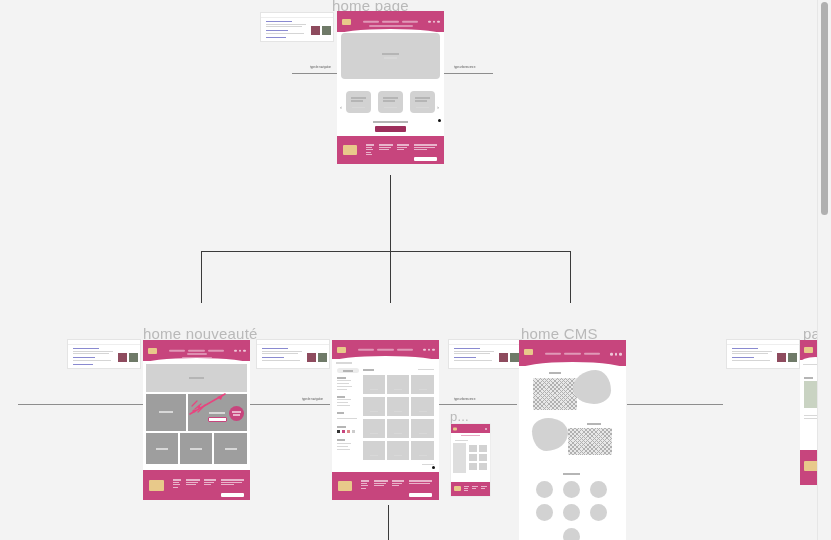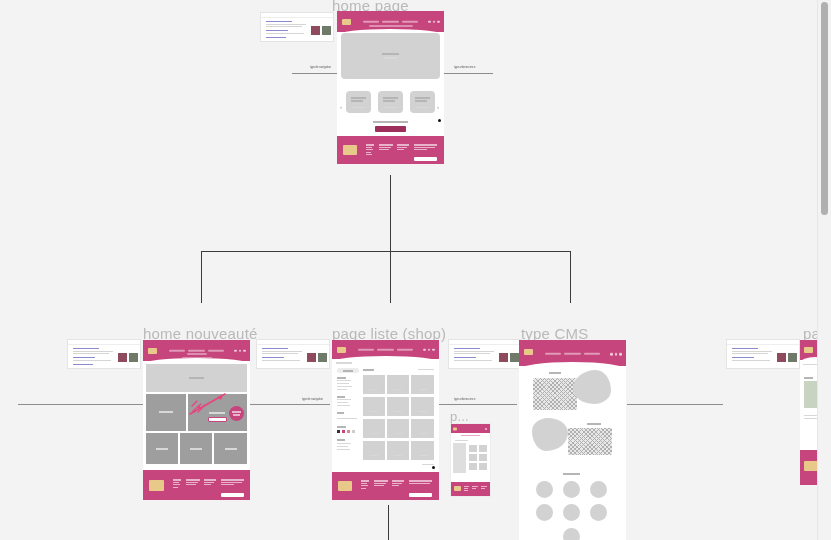--- a/index.html
+++ b/index.html
@@ -145,22 +145,21 @@
 
   <div class="conn v" style="left:390px; top:175px; height:77px;"></div>
   <div class="conn h" style="left:201px; top:251px; width:370px;"></div>
   <div class="conn v" style="left:201px; top:251px; height:52px;"></div>
   <div class="conn v" style="left:390px; top:251px; height:52px;"></div>
   <div class="conn v" style="left:570px; top:251px; height:52px;"></div>
   <div class="conn v" style="left:388px; top:505px; height:35px;"></div>
 
   <div class="page-title" style="left:332px; top:-3px;">home page</div>
   <div class="page-title" style="left:143px; top:325px;">home nouveauté</div>
-  <div class="page-title" style="left:332px; top:325px;">page liste (shop)</div>
-  <div class="page-title" style="left:521px; top:325px;">type CMS</div>
+  <div class="page-title" style="left:521px; top:325px;">home CMS</div>
   <div class="page-title" style="left:803px; top:325px;">page</div>
   <div class="page-title" style="left:450px; top:409px; font-size:13px;">p...</div>
 
   <div class="serp" style="left:260px; top:12px; width:74px; height:30px;">
     <div class="serp-top"></div>
     <div class="serp-line blue" style="left:5px; top:8px; width:26px;"></div>
     <div class="serp-line grey" style="left:5px; top:11px; width:40px;"></div>
     <div class="serp-line grey" style="left:5px; top:13px; width:36px;"></div>
     <div class="serp-line blue" style="left:5px; top:17px; width:22px;"></div>
     <div class="serp-line grey" style="left:5px; top:20px; width:38px;"></div>

